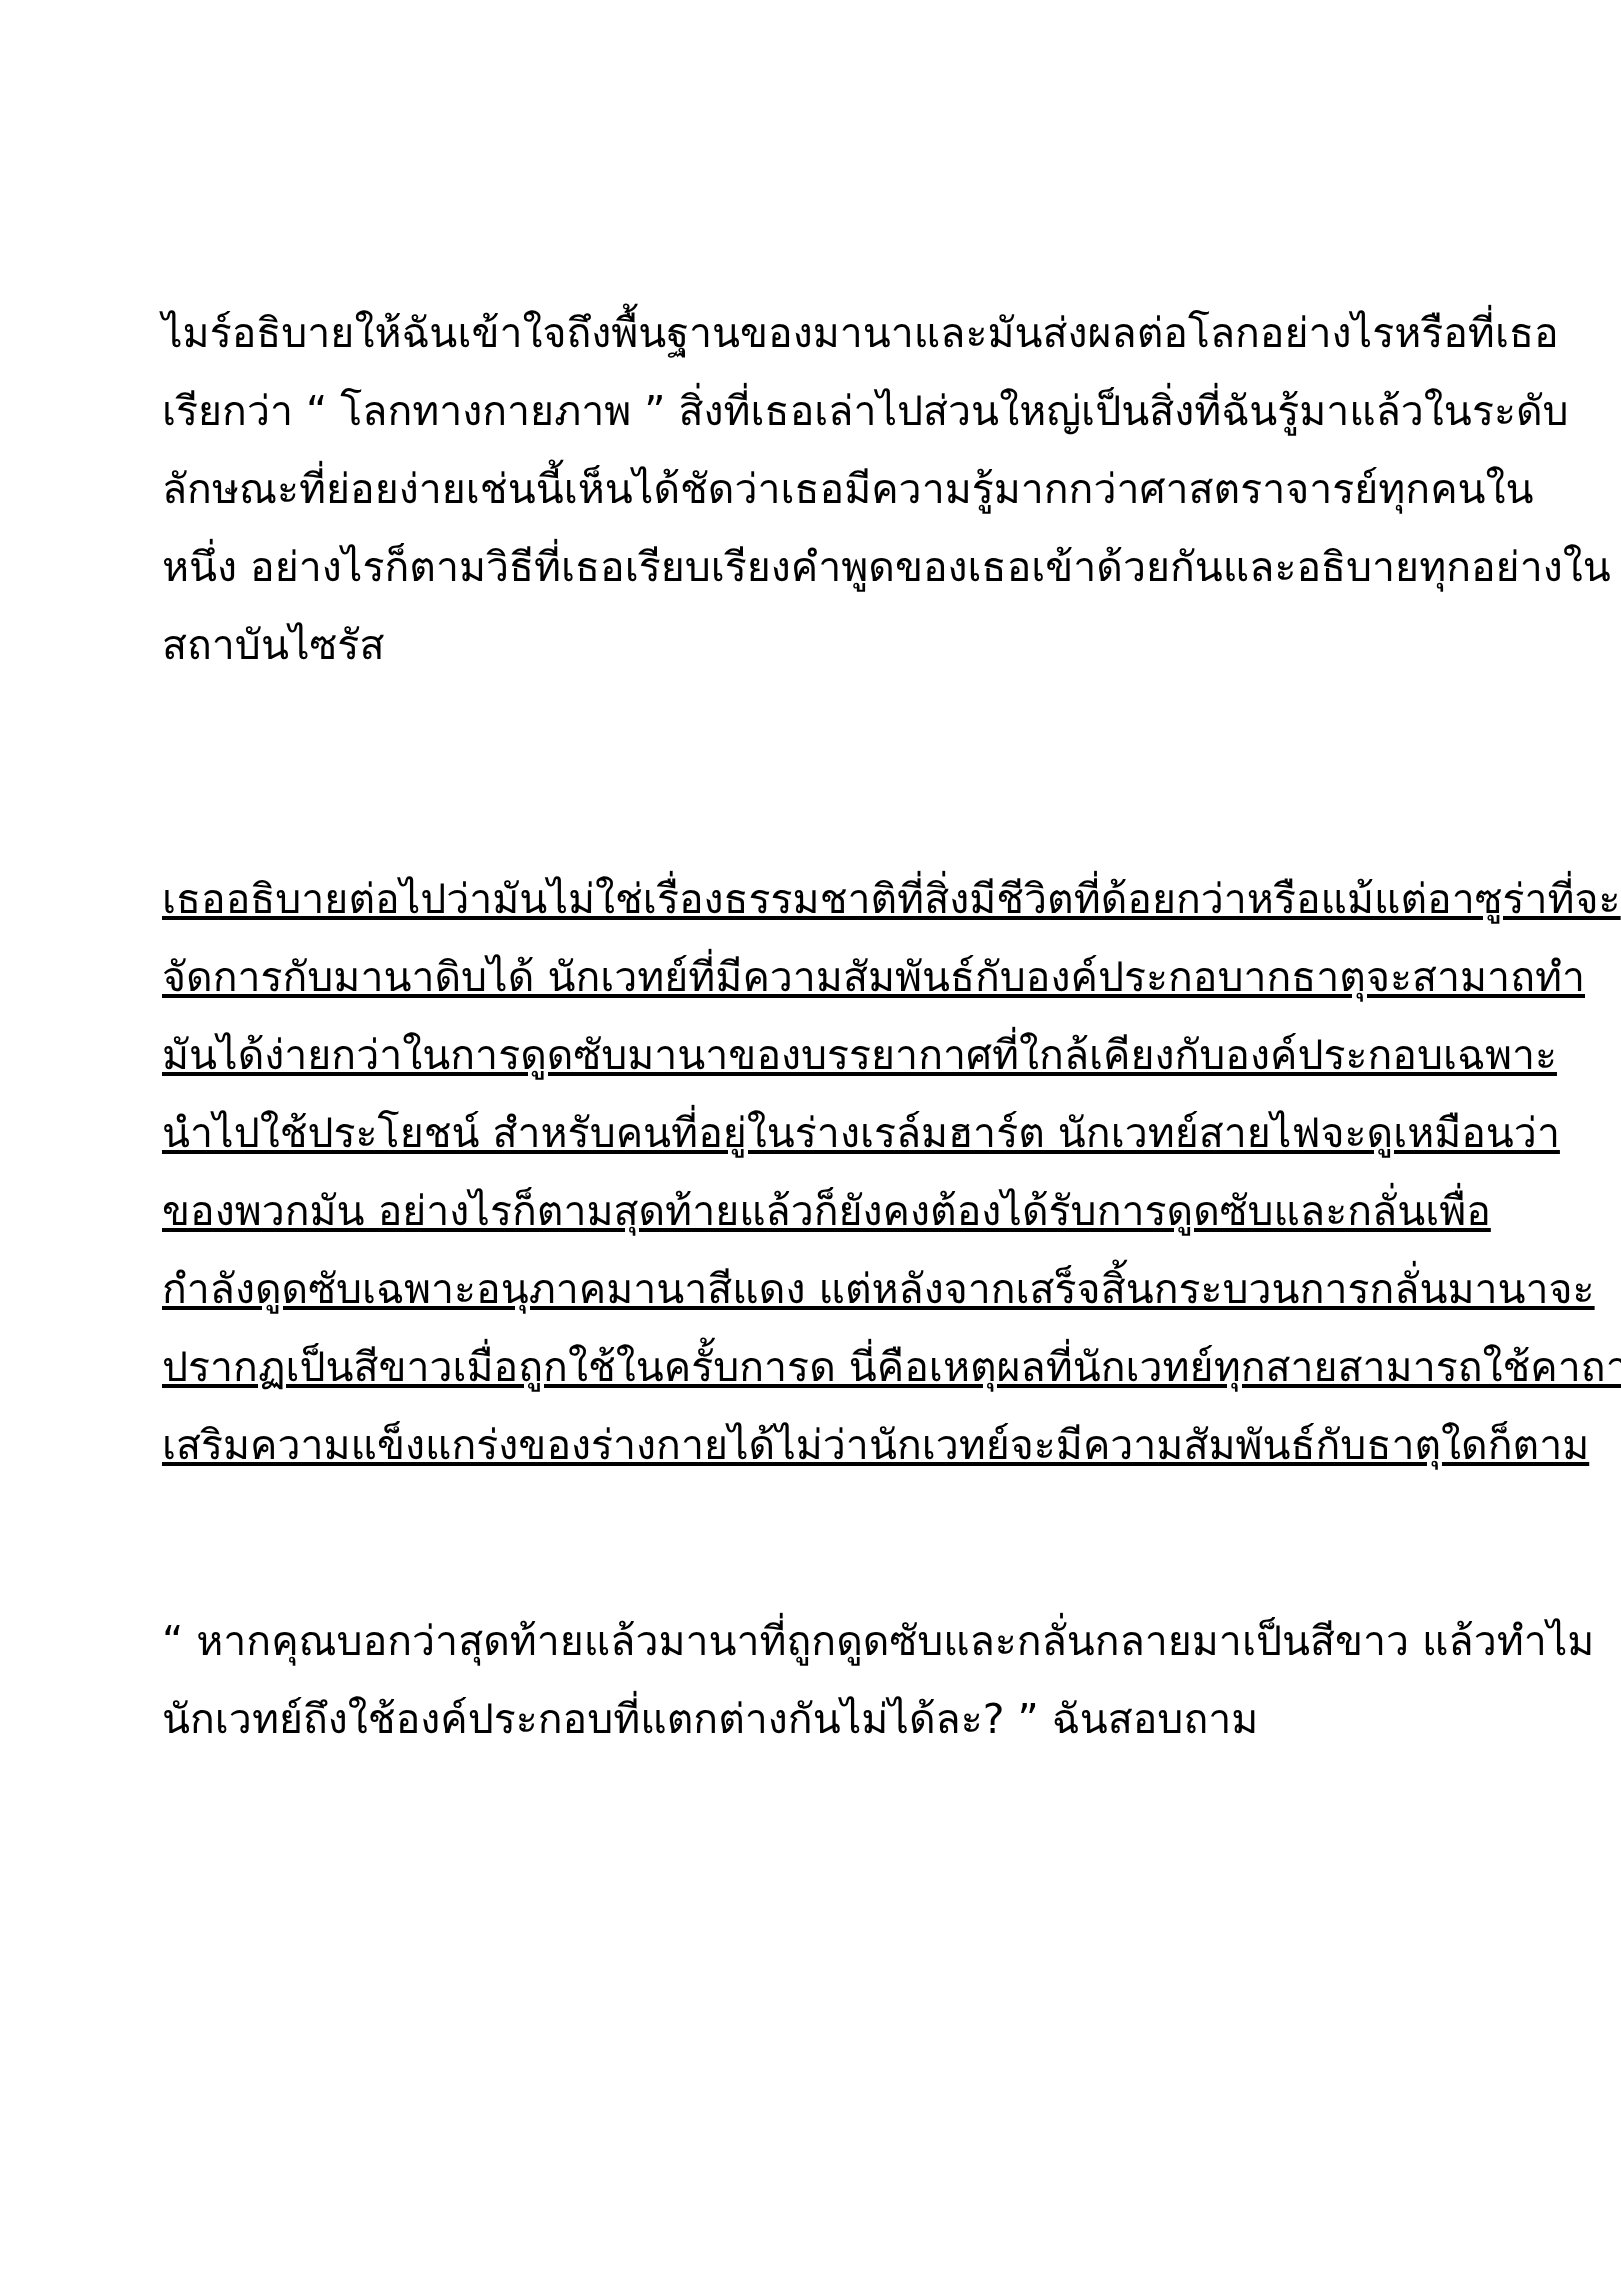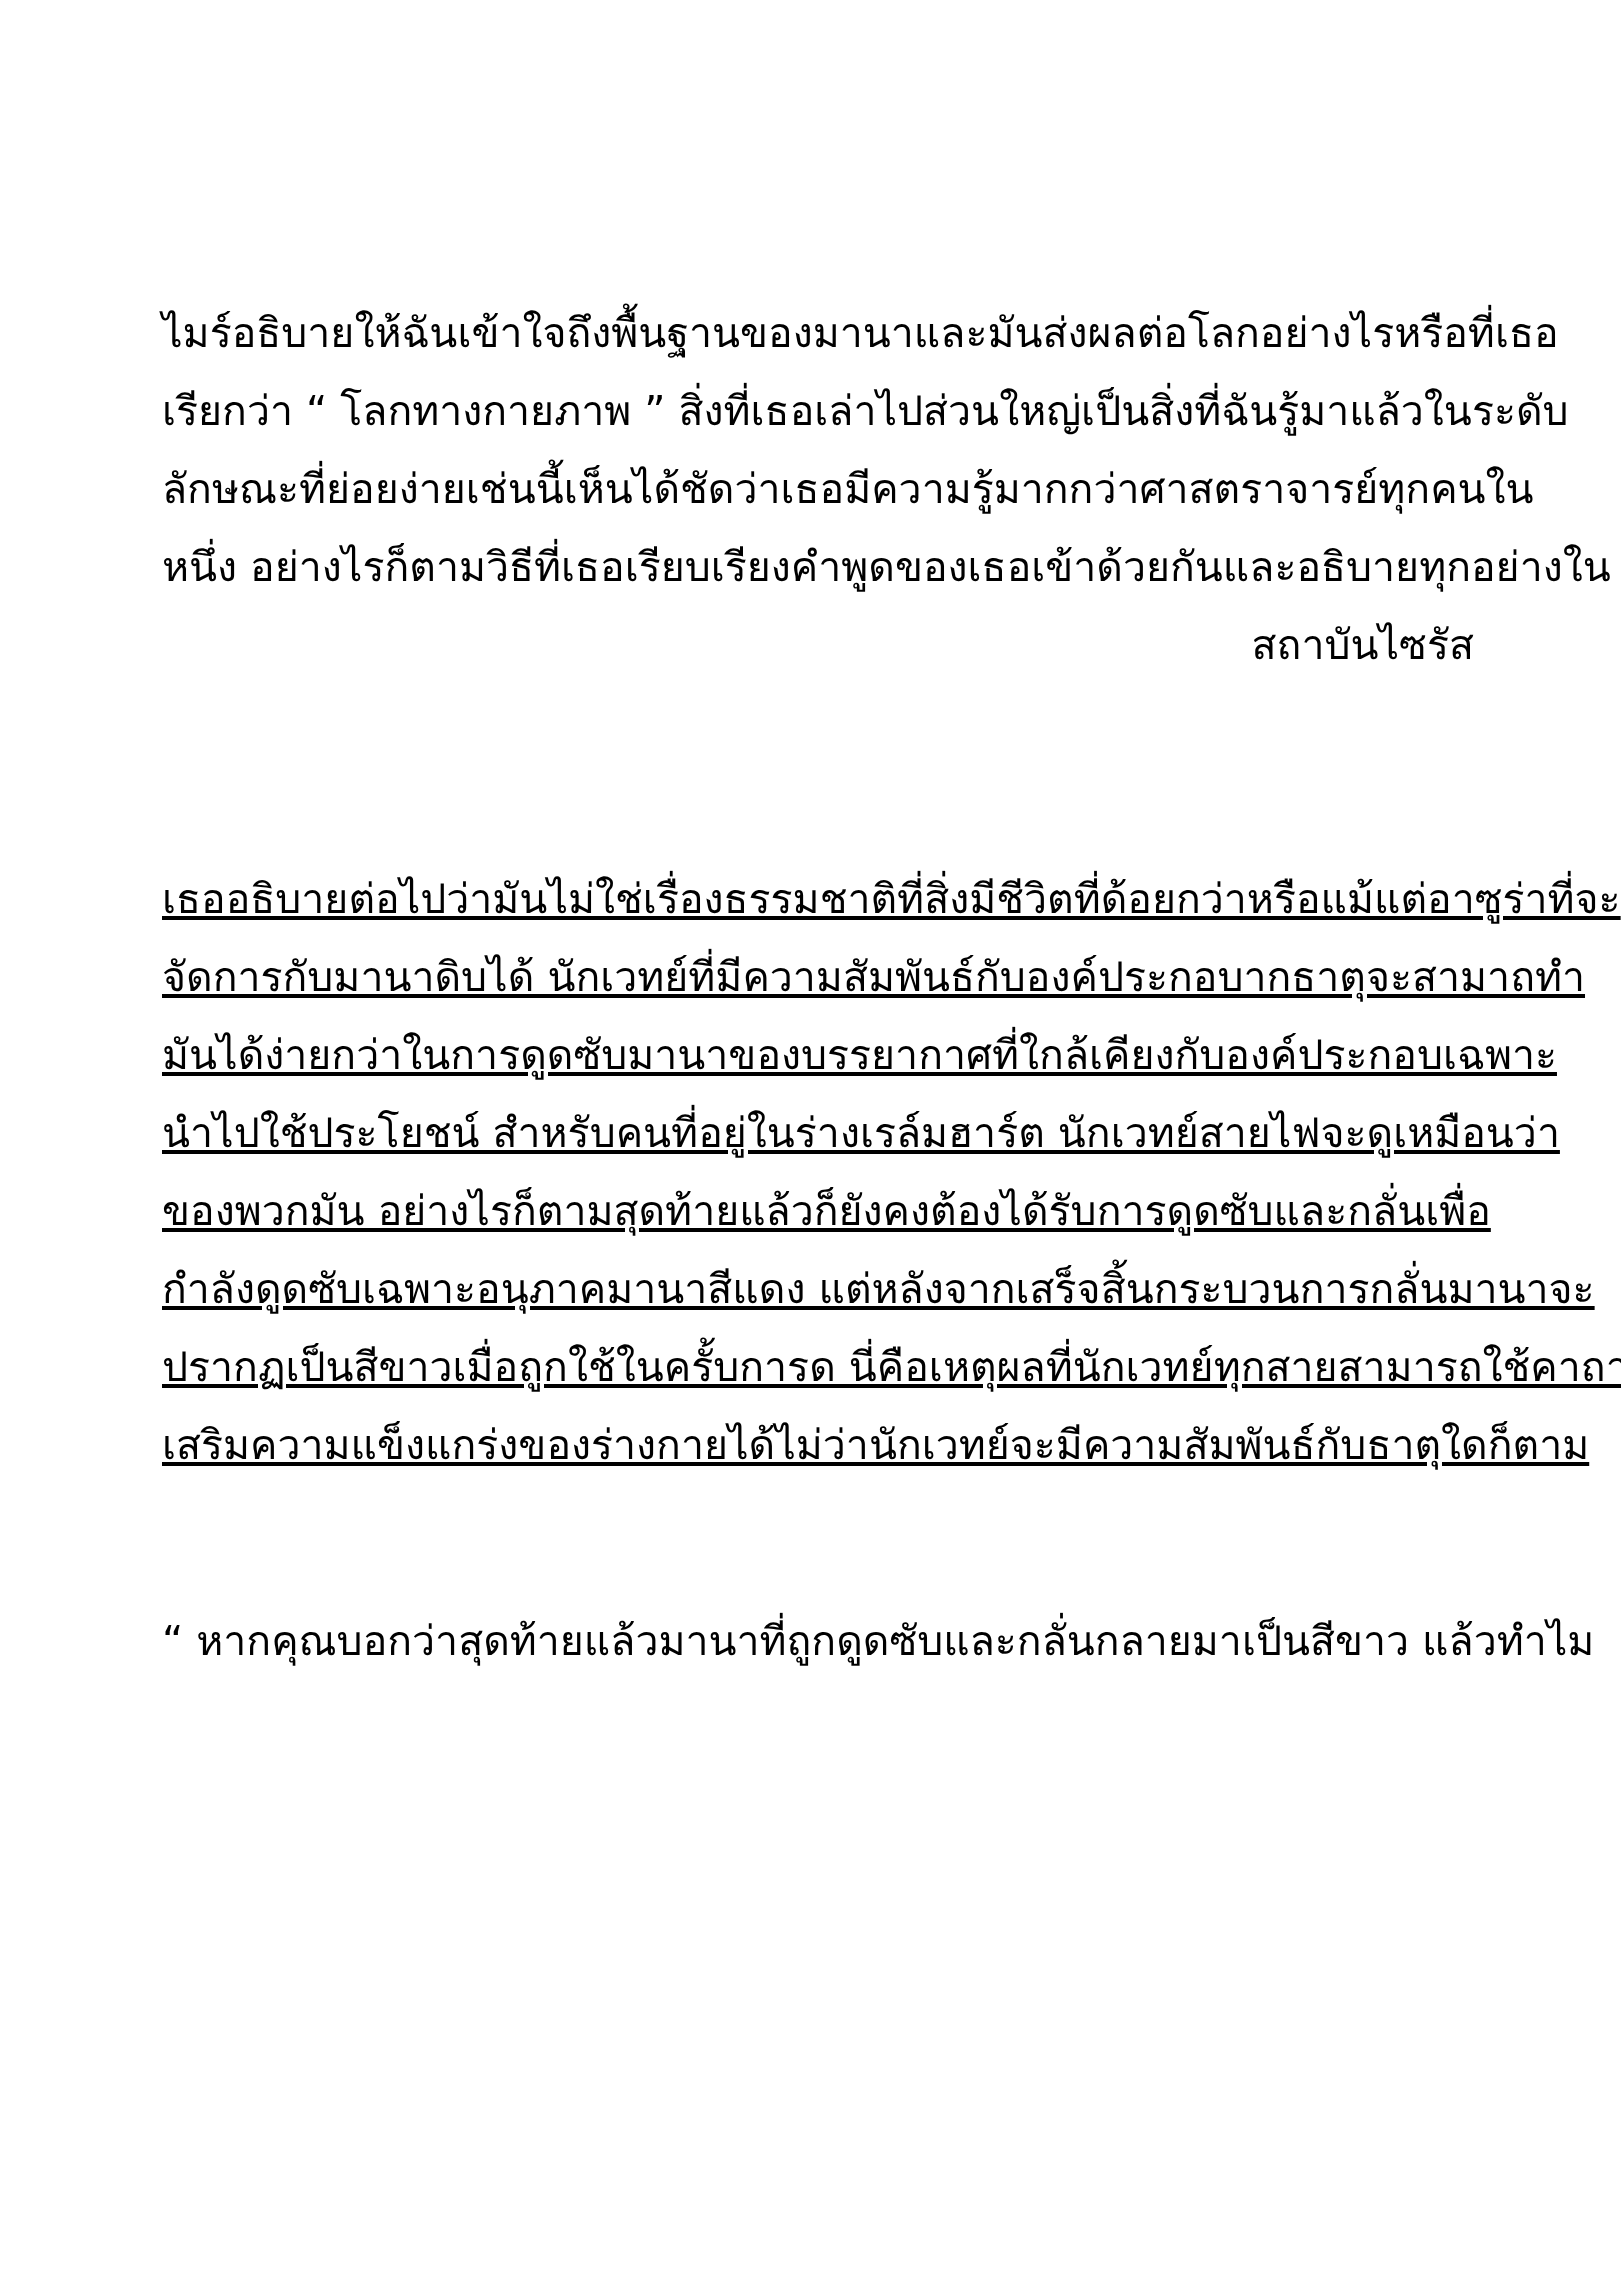--- a/index.html
+++ b/index.html
@@ -23,21 +23,20 @@
     padding: 0;
   }
   .paragraph.after-gap-large { margin-bottom: 176px; }
   .paragraph.after-gap-medium { margin-bottom: 118px; text-decoration: underline; }
   .line {
     font-size: 41px;
     line-height: 78px;
     white-space: nowrap;
     letter-spacing: 0;
     font-weight: 400;
-    text-align: right;
   }
 </style>
 </head>
 <body>
 
 <div class="page">
 
   <div class="paragraph after-gap-large">
     <div class="line">ไมร์อธิบายให้ฉันเข้าใจถึงพื้นฐานของมานาและมันส่งผลต่อโลกอย่างไรหรือที่เธอ</div>
     <div class="line">เรียกว่า “ โลกทางกายภาพ ” สิ่งที่เธอเล่าไปส่วนใหญ่เป็นสิ่งที่ฉันรู้มาแล้วในระดับ</div>
@@ -52,16 +51,17 @@
     <div class="line">มันได้ง่ายกว่าในการดูดซับมานาของบรรยากาศที่ใกล้เคียงกับองค์ประกอบเฉพาะ</div>
     <div class="line">นำไปใช้ประโยชน์ สำหรับคนที่อยู่ในร่างเรล์มฮาร์ต นักเวทย์สายไฟจะดูเหมือนว่า</div>
     <div class="line">ของพวกมัน อย่างไรก็ตามสุดท้ายแล้วก็ยังคงต้องได้รับการดูดซับและกลั่นเพื่อ</div>
     <div class="line">กำลังดูดซับเฉพาะอนุภาคมานาสีแดง แต่หลังจากเสร็จสิ้นกระบวนการกลั่นมานาจะ</div>
     <div class="line">ปรากฏเป็นสีขาวเมื่อถูกใช้ในครั้บการด นี่คือเหตุผลที่นักเวทย์ทุกสายสามารถใช้คาถา</div>
     <div class="line">เสริมความแข็งแกร่งของร่างกายได้ไม่ว่านักเวทย์จะมีความสัมพันธ์กับธาตุใดก็ตาม</div>
   </div>
 
   <div class="paragraph">
     <div class="line">“ หากคุณบอกว่าสุดท้ายแล้วมานาที่ถูกดูดซับและกลั่นกลายมาเป็นสีขาว แล้วทำไม</div>
+    <div class="line">นักเวทย์ถึงใช้องค์ประกอบที่แตกต่างกันไม่ได้ละ? ” ฉันสอบถาม</div>
   </div>
 
 </div>
 
 
 </body></html>

